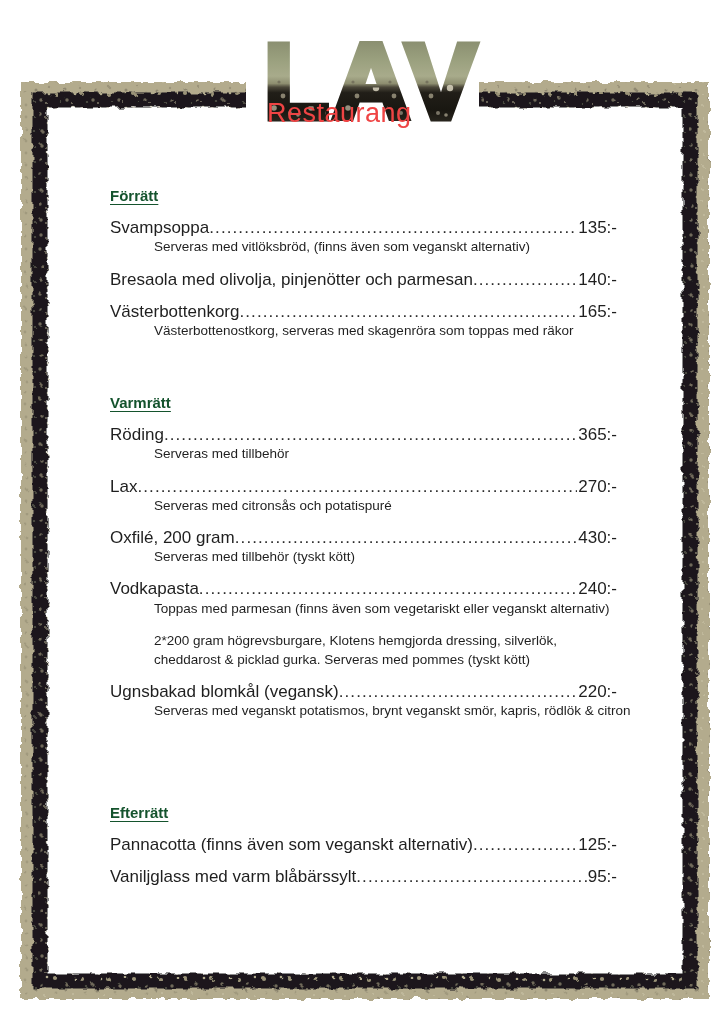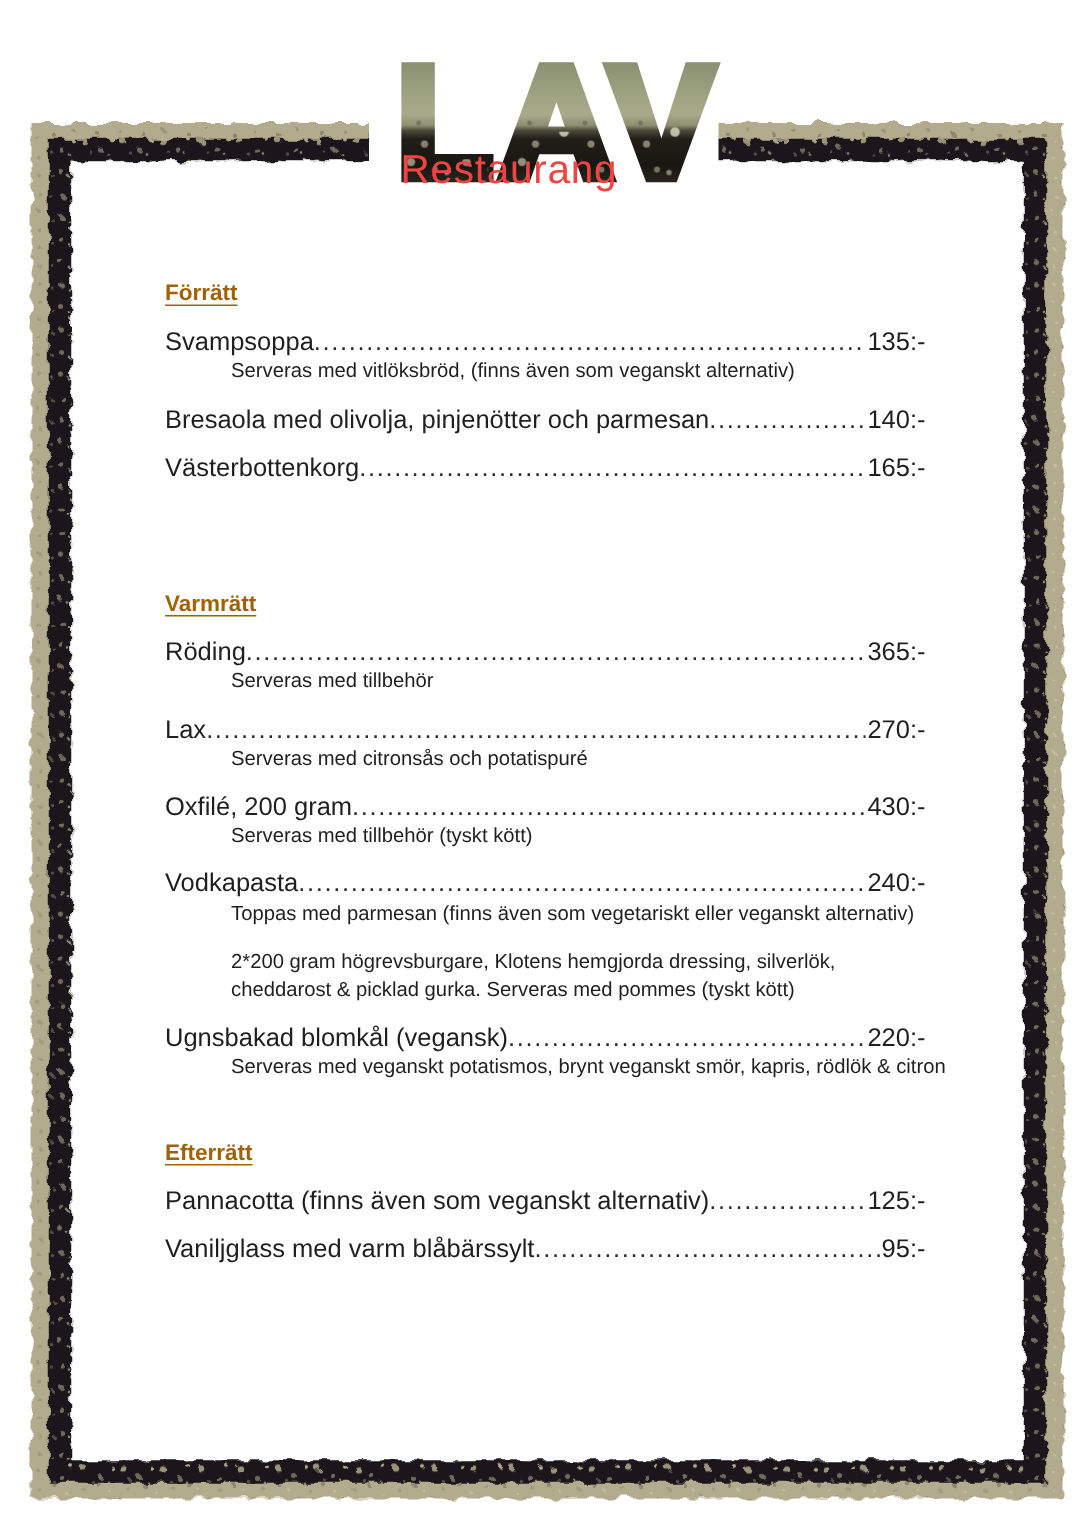--- a/index.html
+++ b/index.html
@@ -22,26 +22,26 @@
     position: absolute; left: 267px; top: 98px;
     font-size: 27px; line-height: 30px;
     font-weight: 400; color: #ef4444; letter-spacing: 0.5px;
   }
 
   
   .content { position: absolute; left: 110px; width: 507px; top: 0; }
   .section { position: absolute; left: 0; right: 0; }
   .sec-forratt  { top: 186px; }
   .sec-varmratt { top: 393px; }
-  .sec-efterratt{ top: 759px; }
+  .sec-efterratt{ top: 803px; }
 
   .heading {
     font-size: 15px; line-height: 19.2px; font-weight: bold;
     text-decoration: underline; text-underline-offset: 3px;
-    margin: 0 0 2px 0; color: #a16207;
+    margin: 0 0 2px 0; color: #14532d;
   }
   .item { margin-top: 13px; }
   .section .item:first-of-type { margin-top: 0; }
   .sec-efterratt .item { }
 
   .row { display: flex; align-items: baseline; font-size: 17px; line-height: 19.2px; }
   .name  { white-space: nowrap; }
   .dots  { flex: 1 1 auto; overflow: hidden; white-space: nowrap; min-width: 6px; }
   .dots::after {
     content: "...................................................................................................................................................................................................";
@@ -132,20 +132,21 @@
           <span class="price">140:-</span>
         </div>
       </div>
 
       <div class="item">
         <div class="row">
           <span class="name">Västerbottenkorg</span>
           <span class="dots"></span>
           <span class="price">165:-</span>
         </div>
+        <div class="desc">Västerbottenostkorg, serveras med skagenröra som toppas med räkor</div>
       </div>
     </div>
 
     <div class="section sec-varmratt">
       <div class="heading">Varmrätt</div>
 
       <div class="item">
         <div class="row">
           <span class="name">Röding</span>
           <span class="dots"></span>

